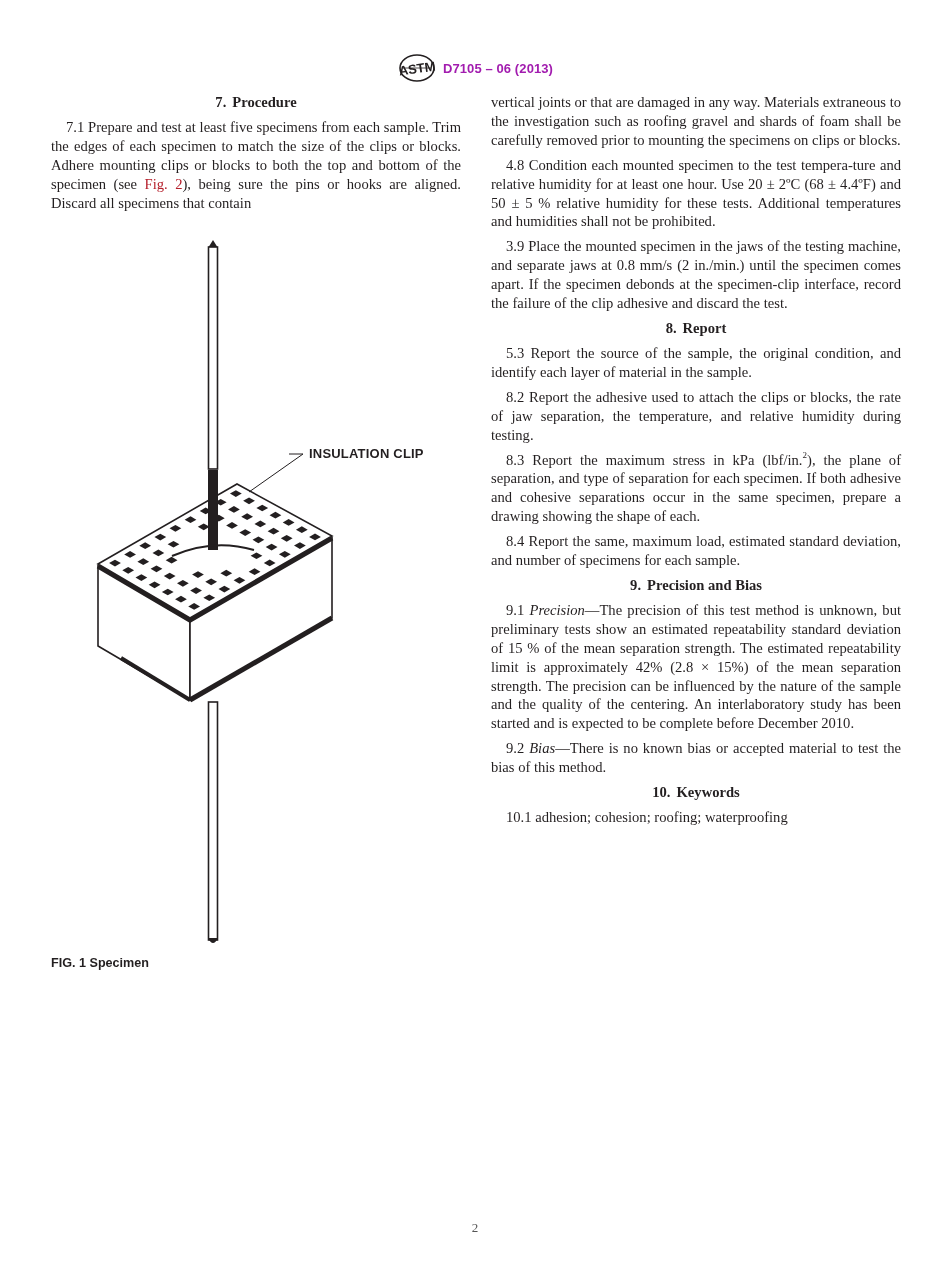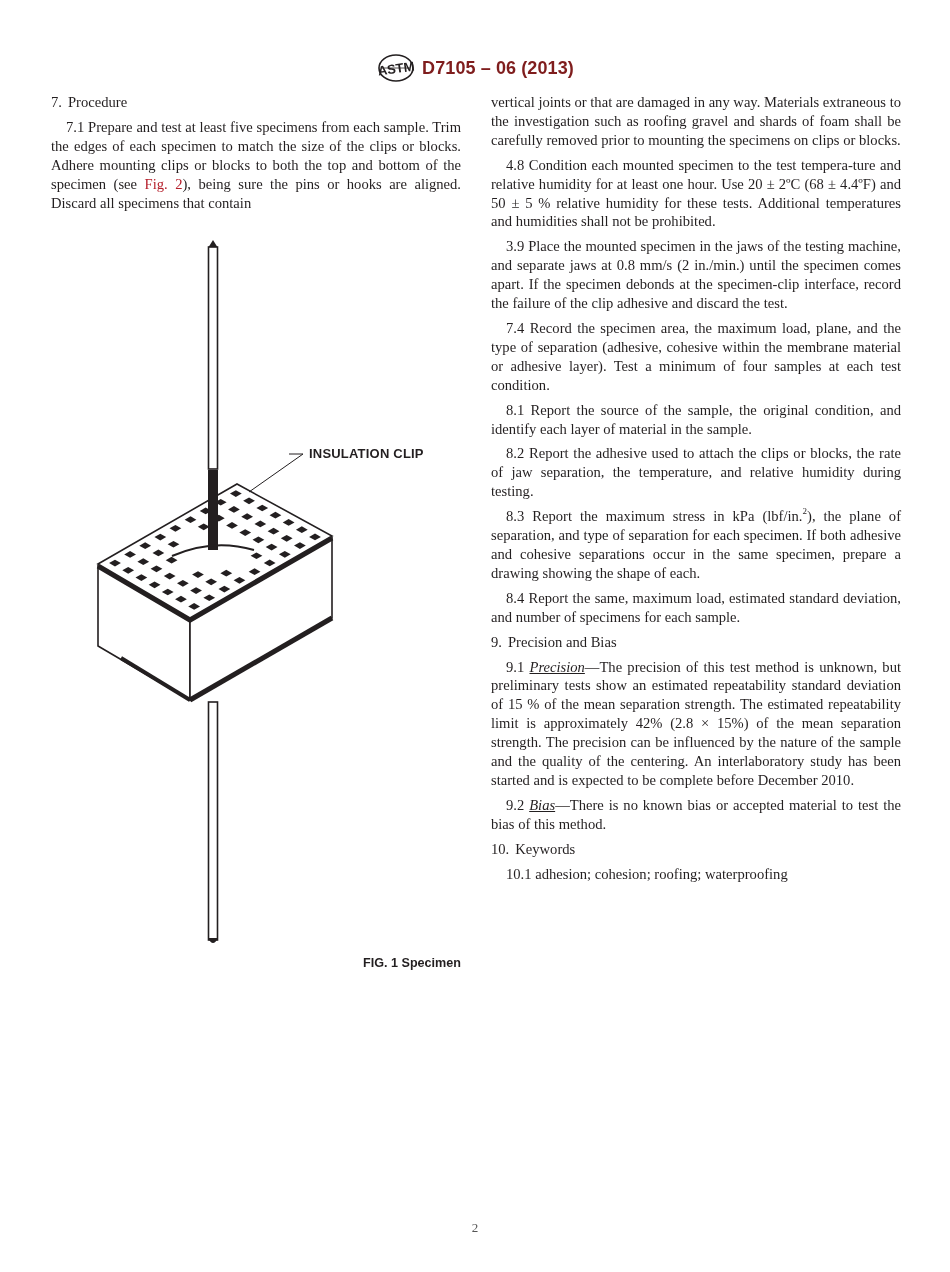--- a/index.html
+++ b/index.html
@@ -6,42 +6,42 @@
     html, body { width: 950px; height: 1272px; background: #ffffff; overflow: hidden; }
     body { position: relative; font-family: "Liberation Serif", "DejaVu Serif", serif; color: #231f20; }
 
     .header {
       position: absolute; top: 52px; left: 0; width: 950px;
       display: flex; justify-content: center; align-items: center; gap: 6px;
     }
     .header .logo { width: 40px; height: 32px; }
     .header .designation {
       font-family: "Liberation Sans", "DejaVu Sans", sans-serif;
-      font-weight: bold; font-size: 18px; color: #7f1d1d; letter-spacing: 0.1px;
+      font-weight: bold; font-size: 13px; color: #a21caf; letter-spacing: 0.1px;
     }
 
     .col { position: absolute; top: 93px; font-size: 14.6px; line-height: 18.9px; }
     .col-left { left: 51px; width: 410px; }
     .col-right { left: 491px; width: 410px; }
 
     .section-head {
-      font-weight: normal; font-size: 14.6px; line-height: 19px; margin: 0 0 6px 0;
+      font-weight: bold; font-size: 14.6px; line-height: 19px; margin: 0 0 6px 0; text-align: center;
     }
     .section-head .num { margin-right: 6px; }
     .para {
       text-align: justify; text-indent: 15px; margin-bottom: 6px; hyphens: manual;
     }
     .link { color: #b51e2a; }
-    .ital { font-style: italic; text-decoration: underline; }
+    .ital { font-style: italic; }
     sup { font-size: 9px; line-height: 0; position: relative; top: -1px; }
 
     .figure { position: absolute; left: 51px; top: 230px; width: 410px; height: 760px; }
     .figure svg { position: absolute; left: 0; top: 0; }
     .fig-caption {
-      position: absolute; left: 0; top: 726px; width: 410px; text-align: right;
+      position: absolute; left: 0; top: 726px; width: 410px; text-align: left;
       font-family: "Liberation Sans", "DejaVu Sans", sans-serif; font-weight: bold; font-size: 12.6px;
       color: #231f20;
     }
     .callout-label {
       position: absolute; left: 258px; top: 216px;
       font-family: "Liberation Sans", "DejaVu Sans", sans-serif; font-weight: bold; font-size: 13px;
       color: #231f20; letter-spacing: 0.2px;
     }
 
     .page-number {
@@ -173,28 +173,27 @@
   <p class="para">
     <span>4.8</span>
     <span>Condition each mounted specimen to the test tempera-ture and relative humidity for at least one hour. Use 20 ± 2ºC (68 ± 4.4ºF) and 50 ± 5 % relative humidity for these tests. Additional temperatures and humidities shall not be prohibited.</span>
   </p>
 
   <p class="para">
     <span>3.9</span>
     <span>Place the mounted specimen in the jaws of the testing machine, and separate jaws at 0.8 mm/s (2 in./min.) until the specimen comes apart. If the specimen debonds at the specimen-clip interface, record the failure of the clip adhesive and discard the test.</span>
   </p>
 
-  <p class="para">
-    <span>7.4</span>
-    <span>Record the specimen area, the maximum load, plane, and the type of separation (adhesive, cohesive within the membrane material or adhesive layer). Test a minimum of four samples at each test condition.</span>
-  </p>
-
-
-  <p class="para">
-    <span>8.1</span>
+
+  <div class="section-head">
+    <span class="num">8.</span><span>Report</span>
+  </div>
+
+  <p class="para">
+    <span>5.3</span>
     <span>Report the source of the sample, the original condition, and identify each layer of material in the sample.</span>
   </p>
 
   <p class="para">
     <span>8.2</span>
     <span>Report the adhesive used to attach the clips or blocks, the rate of jaw separation, the temperature, and relative humidity during testing.</span>
   </p>
 
   <p class="para">
     <span>8.3</span>

